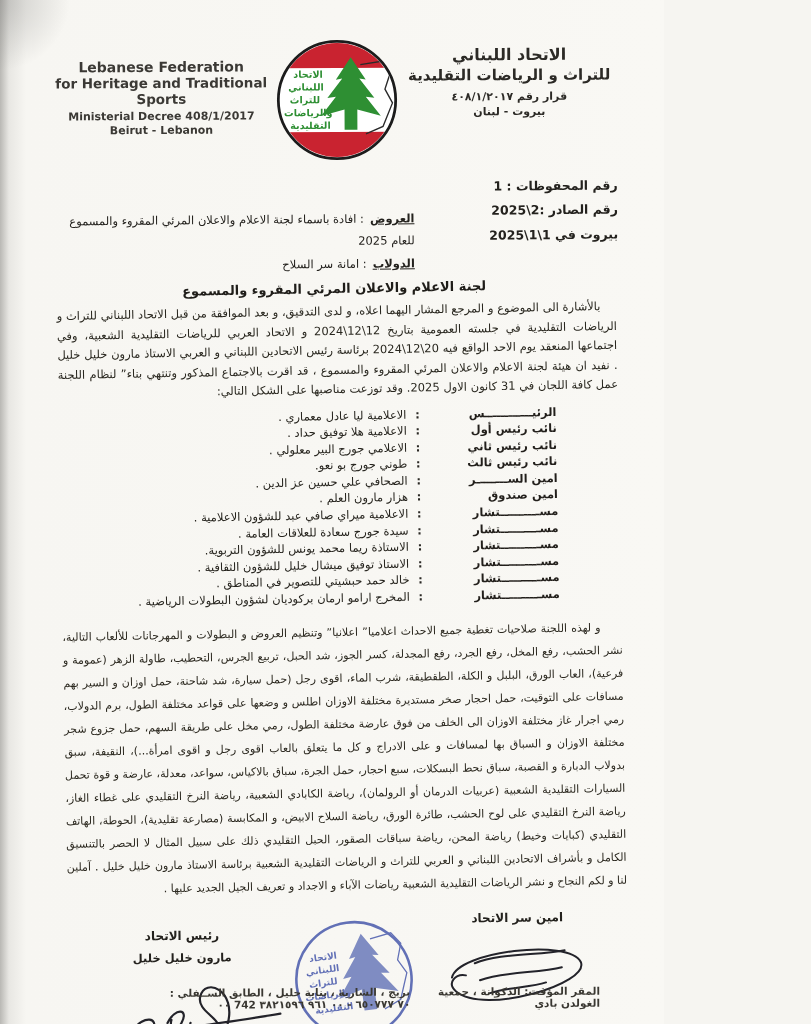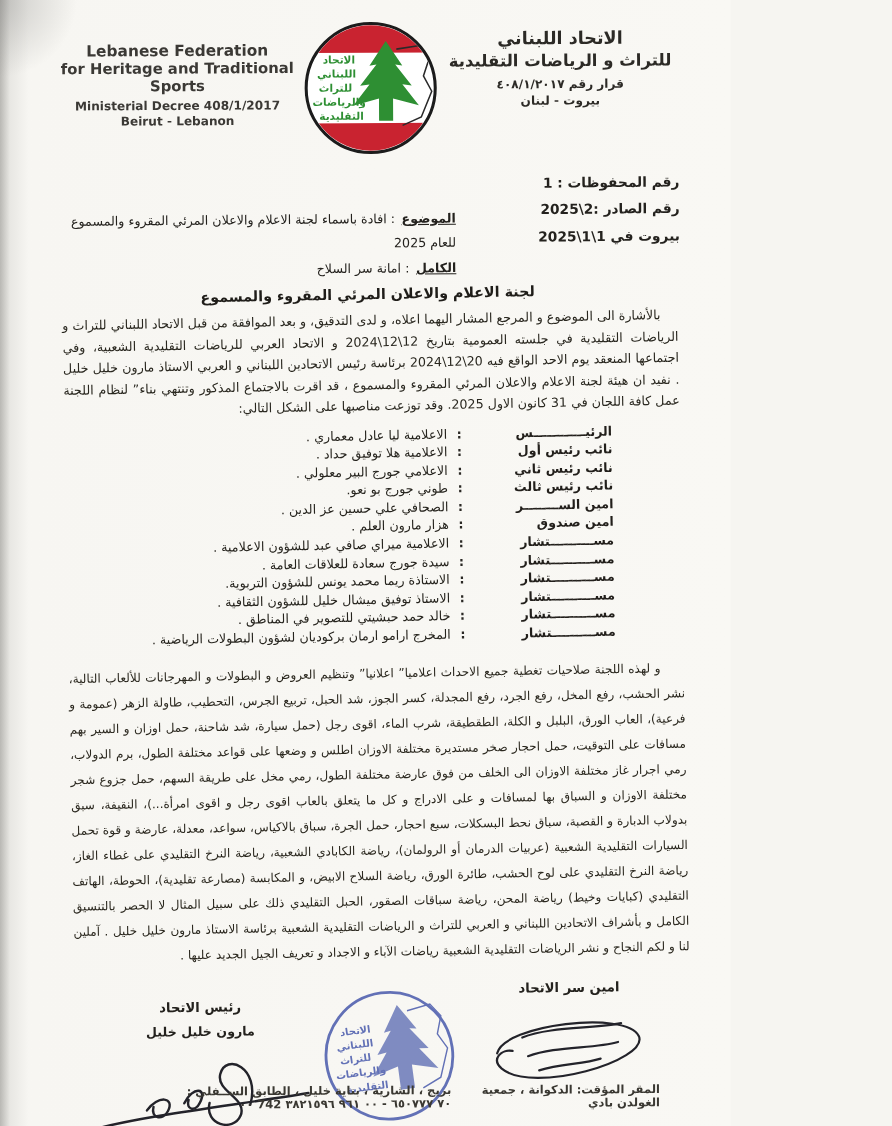--- a/index.html
+++ b/index.html
@@ -3,21 +3,21 @@
 <meta charset="utf-8">
 <style>
   html,body{margin:0;padding:0;width:811px;height:1024px;overflow:hidden;}
   body{
     font-family:"DejaVu Sans",sans-serif;
     background:#f6f5f1;
     color:#2a2824;
   }
   .page{
     position:relative;width:664px;height:1024px;box-sizing:border-box;
-    padding:12px 46px 0 50px;
+    padding:32px 46px 0 50px;
     background:
       radial-gradient(circle at 0% 0%, rgba(120,120,118,.35) 0, rgba(120,120,118,0) 70px),
       linear-gradient(90deg,#b9b8b4 0px,#e8e7e3 9px,#f7f6f2 26px,#f9f8f4 100%),
       #f9f8f4;
   }
   
   .header{display:flex;flex-direction:row;align-items:flex-start;justify-content:space-between;transform:rotate(-0.3deg);}
   .header-ar{width:250px;text-align:center;margin-top:14px;font-weight:bold;color:#2c2a26;}
   .header-ar .l1{font-size:16px;}
   .header-ar .l2{font-size:15px;margin-top:2px;}
@@ -106,24 +106,24 @@
 
   <div class="meta-row">
     <div class="ref-block">
       <div>رقم المحفوظات : 1</div>
       <div>رقم الصادر :2\2025</div>
       <div>بيروت في 1\1\2025</div>
     </div>
 
     <div class="subject-block">
       <div>
-        <span class="lbl">الموضوع</span><span>: افادة باسماء لجنة الاعلام والاعلان المرئي المقروء والمسموع  للعام 2025</span>
+        <span class="lbl">العروض</span><span>: افادة باسماء لجنة الاعلام والاعلان المرئي المقروء والمسموع  للعام 2025</span>
       </div>
       <div>
-        <span class="lbl">الكامل</span><span>: امانة سر السلاح</span>
+        <span class="lbl">الدولاب</span><span>: امانة سر السلاح</span>
       </div>
     </div>
   </div>
 
   <div class="bodywrap">
 
     <div class="doc-title">لجنة الاعلام والاعلان المرئي المقروء والمسموع</div>
 
     <div class="para first">بالأشارة الى الموضوع و المرجع المشار اليهما اعلاه، و لدى التدقيق، و بعد الموافقة من قبل الاتحاد اللبناني للتراث و الرياضات التقليدية في جلسته العمومية بتاريخ 12\12\2024 و الاتحاد العربي للرياضات التقليدية الشعبية، وفي اجتماعها المنعقد يوم الاحد الواقع فيه 20\12\2024 برئاسة رئيس الاتحادين اللبناني و العربي الاستاذ مارون خليل خليل . نفيد ان هيئة لجنة الاعلام والاعلان المرئي المقروء والمسموع ، قد اقرت بالاجتماع المذكور وتنتهي بناء” لنظام اللجنة عمل كافة اللجان في 31 كانون الاول 2025. وقد توزعت مناصبها على الشكل التالي:</div>
 

